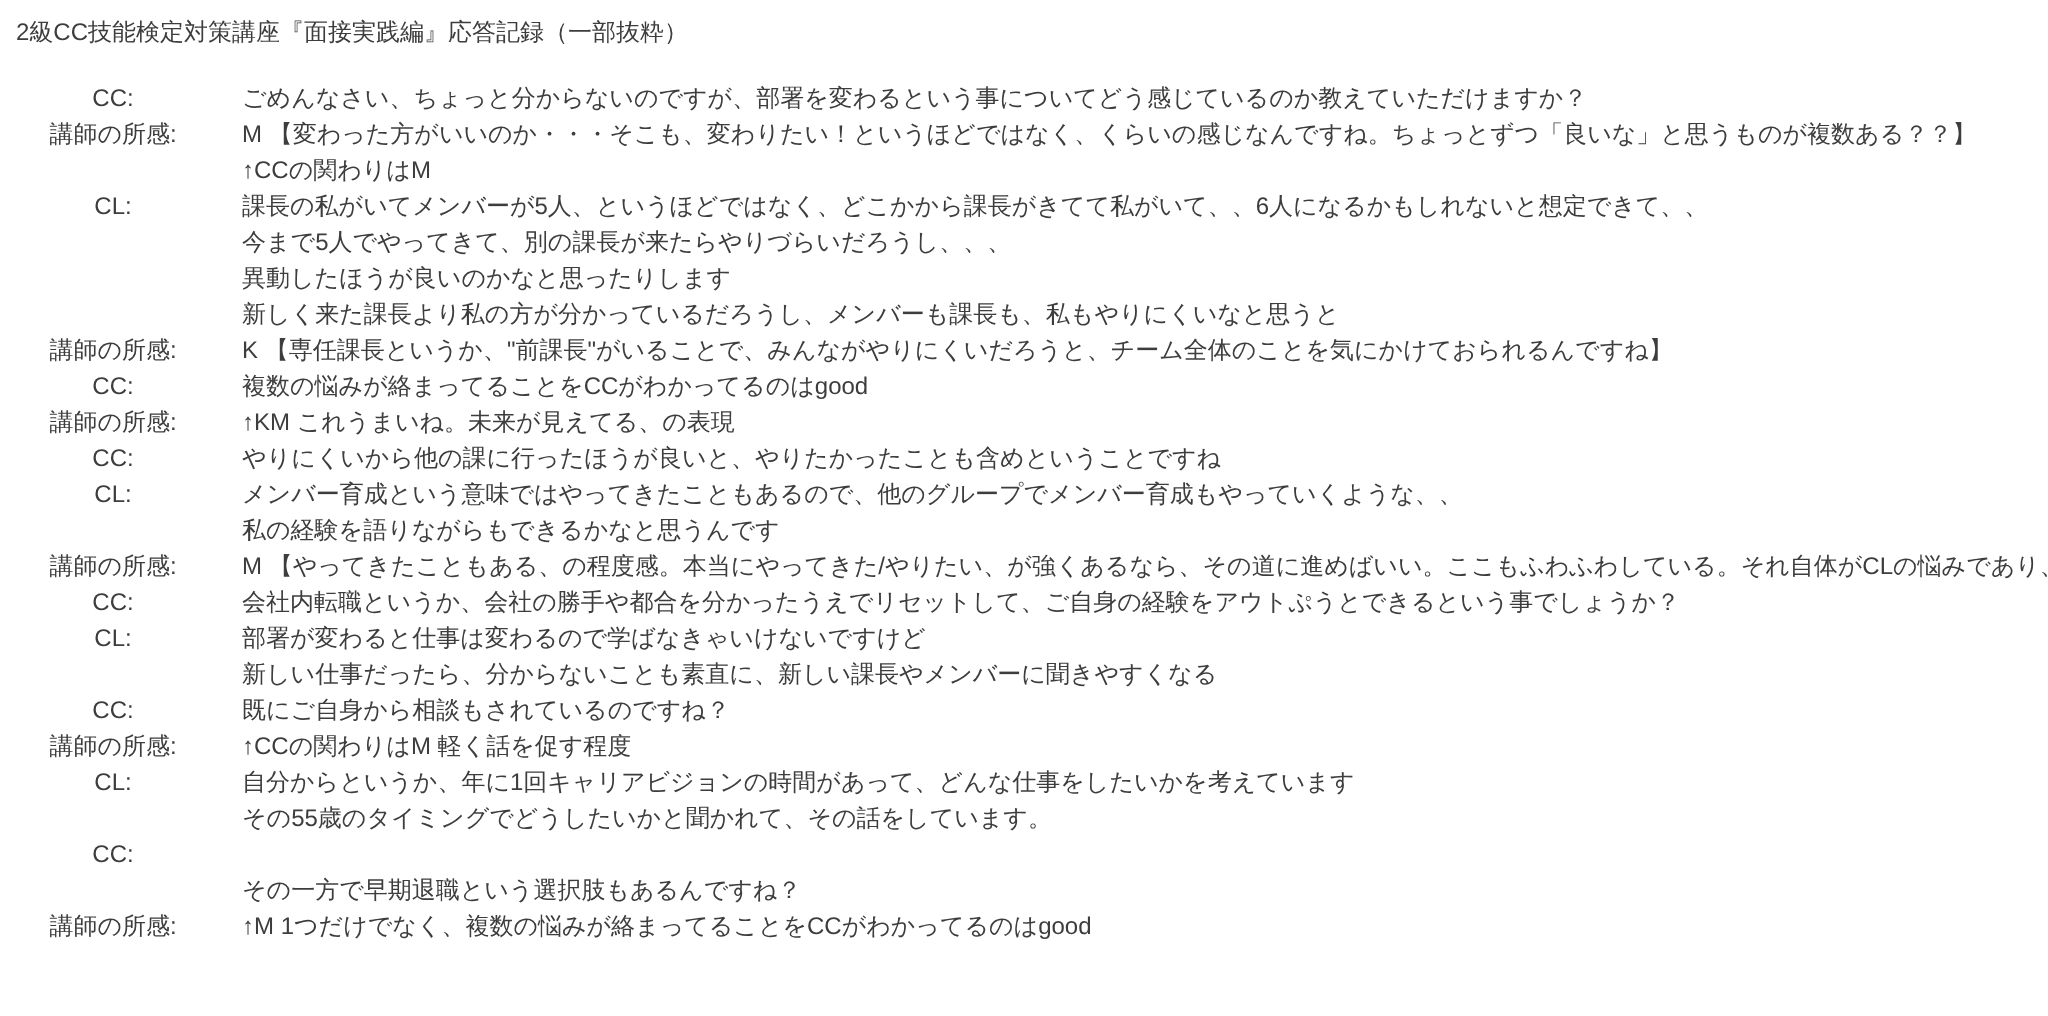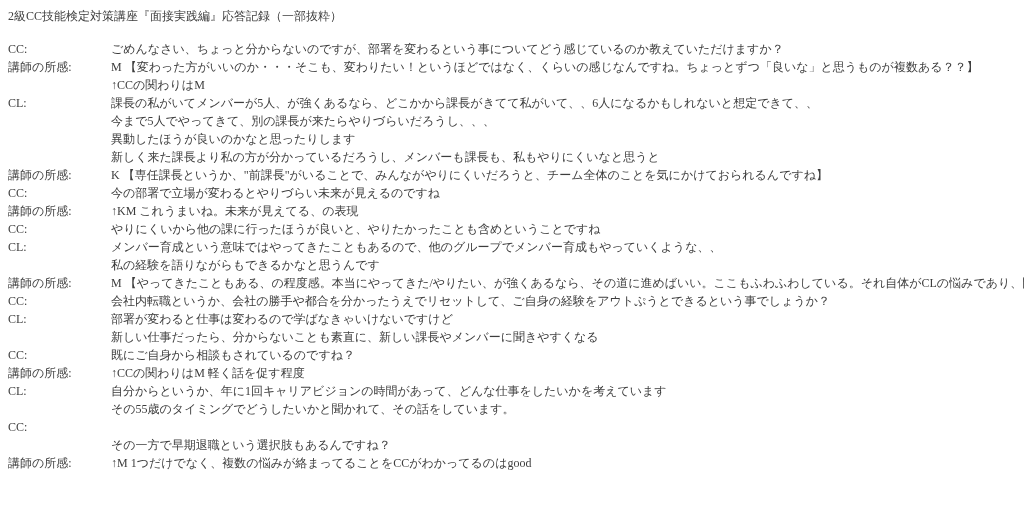--- a/index.html
+++ b/index.html
@@ -8,21 +8,21 @@
     background: #ffffff;
     width: 1024px;
     height: 508px;
     overflow: hidden;
   }
   .page {
     box-sizing: border-box;
     width: 1024px;
     height: 508px;
     padding: 8px 0 0 8px;
-    font-family: Liberation Serif, serif;
+    font-family: Liberation Sans, sans-serif;
     font-size: 12px;
     color: #3d3d3d;
     background: #ffffff;
   }
   .doc-title {
     font-size: 12px;
     line-height: 16px;
     white-space: nowrap;
     margin: 0 0 16px 0;
   }
@@ -30,25 +30,25 @@
     margin: 0;
   }
   .line-row {
     display: flex;
     line-height: 18px;
     white-space: nowrap;
   }
   .speaker-label {
     flex: 0 0 97px;
     width: 97px;
-    text-align: left;
+    text-align: center;
     white-space: pre;
   }
   .line-text {
-    margin-left: 6px;
+    margin-left: 16px;
     white-space: pre;
   }
 </style>
 </head>
 <body>
 
 <div class="page">
   <div class="doc-title">2級CC技能検定対策講座『面接実践編』応答記録（一部抜粋）</div>
   <div class="transcript" id="transcript">
       <div class="line-row">
@@ -58,41 +58,41 @@
       <div class="line-row">
         <span class="speaker-label">講師の所感:</span>
         <span class="line-text">M 【変わった方がいいのか・・・そこも、変わりたい！というほどではなく、くらいの感じなんですね。ちょっとずつ「良いな」と思うものが複数ある？？】</span>
       </div>
       <div class="line-row">
         <span class="speaker-label"></span>
         <span class="line-text">↑CCの関わりはM</span>
       </div>
       <div class="line-row">
         <span class="speaker-label">CL:</span>
-        <span class="line-text">課長の私がいてメンバーが5人、が強くあるなら、どこかから課長がきてて私がいて、、6人になるかもしれないと想定できて、、</span>
+        <span class="line-text">課長の私がいてメンバーが5人、というほどではなく、どこかから課長がきてて私がいて、、6人になるかもしれないと想定できて、、</span>
       </div>
       <div class="line-row">
         <span class="speaker-label"></span>
         <span class="line-text">今まで5人でやってきて、別の課長が来たらやりづらいだろうし、、、</span>
       </div>
       <div class="line-row">
         <span class="speaker-label"></span>
         <span class="line-text">異動したほうが良いのかなと思ったりします</span>
       </div>
       <div class="line-row">
         <span class="speaker-label"></span>
         <span class="line-text">新しく来た課長より私の方が分かっているだろうし、メンバーも課長も、私もやりにくいなと思うと</span>
       </div>
       <div class="line-row">
         <span class="speaker-label">講師の所感:</span>
         <span class="line-text">K 【専任課長というか、"前課長"がいることで、みんながやりにくいだろうと、チーム全体のことを気にかけておられるんですね】</span>
       </div>
       <div class="line-row">
         <span class="speaker-label">CC:</span>
-        <span class="line-text">今の部署で立場が変わるとやりづらい未来が見えるのですね</span>
+        <span class="line-text">複数の悩みが絡まってることをCCがわかってるのはgood</span>
       </div>
       <div class="line-row">
         <span class="speaker-label">講師の所感:</span>
         <span class="line-text">↑KM これうまいね。未来が見えてる、の表現</span>
       </div>
       <div class="line-row">
         <span class="speaker-label">CC:</span>
         <span class="line-text">やりにくいから他の課に行ったほうが良いと、やりたかったことも含めということですね</span>
       </div>
       <div class="line-row">

